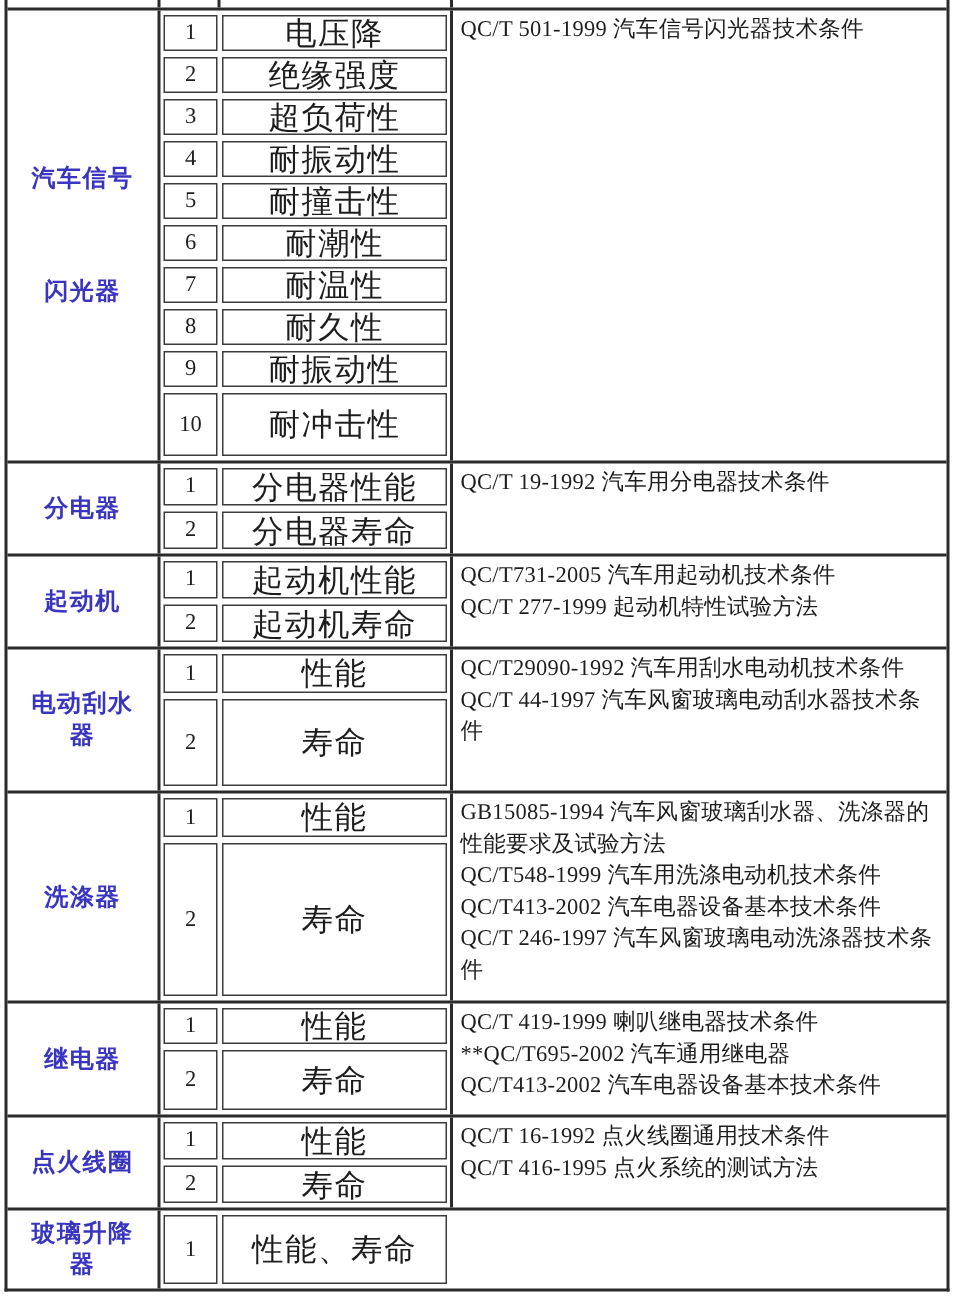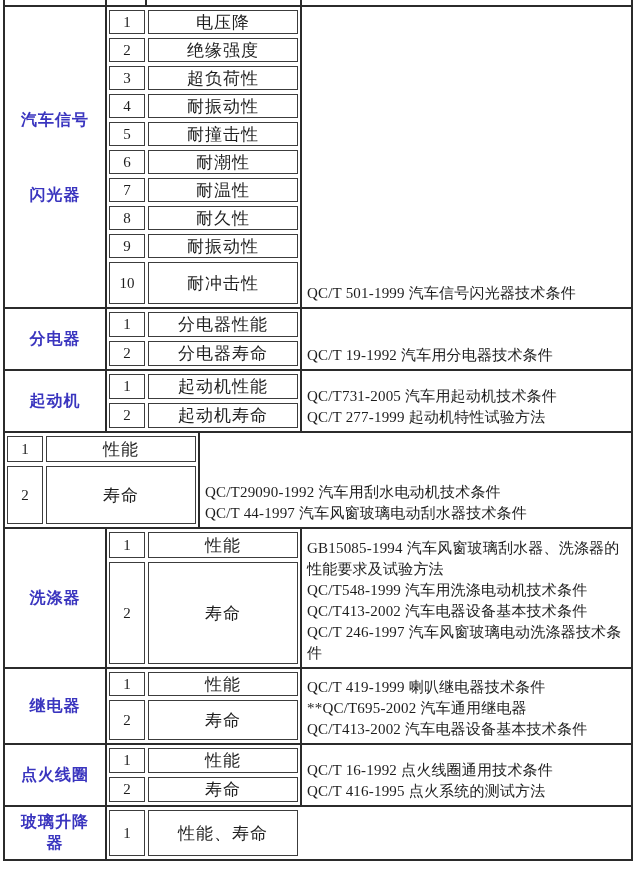--- a/index.html
+++ b/index.html
@@ -48,26 +48,26 @@
   .srow{display:flex;margin:2px 2px;}
   .nbox{
     width:34px;min-width:34px;margin-right:3px;
     border:1px solid var(--ibd);
     display:flex;align-items:center;justify-content:center;
     font-size:15px;
   }
   .ibox{
     flex:1;border:1px solid var(--ibd);
     display:flex;align-items:center;justify-content:center;
-    font-size:17px;letter-spacing:1px;
+    font-size:21px;letter-spacing:1px;
   }
 
   .cstd{
     flex:1;border-left:2px solid var(--bd);
-    display:flex;flex-direction:column;justify-content:flex-end;
+    display:flex;flex-direction:column;justify-content:flex-start;
     padding:3px 4px 3px 5px;
     font-size:15px;line-height:21px;letter-spacing:0.2px;
     box-sizing:border-box;
   }
   .stdline{width:100%;}
 </style>
 </head>
 <body>
 
 <div class="page">
@@ -163,20 +163,23 @@
             <div class="ibox">起动机寿命</div>
           </div>
       </div>
       <div class="cstd">
         <div class="stdline">QC/T731-2005 汽车用起动机技术条件</div>
         <div class="stdline">QC/T 277-1999 起动机特性试验方法</div>
       </div>
     </section>
 
     <section class="sec">
+      <div class="cname">
+        <span class="nm">电动刮水器</span>
+      </div>
       <div class="crows">
         <div class="srow" style="height:26px">
             <div class="nbox">1</div>
             <div class="ibox">性能</div>
           </div>
         <div class="srow" style="height:58px">
             <div class="nbox">2</div>
             <div class="ibox">寿命</div>
           </div>
       </div>

